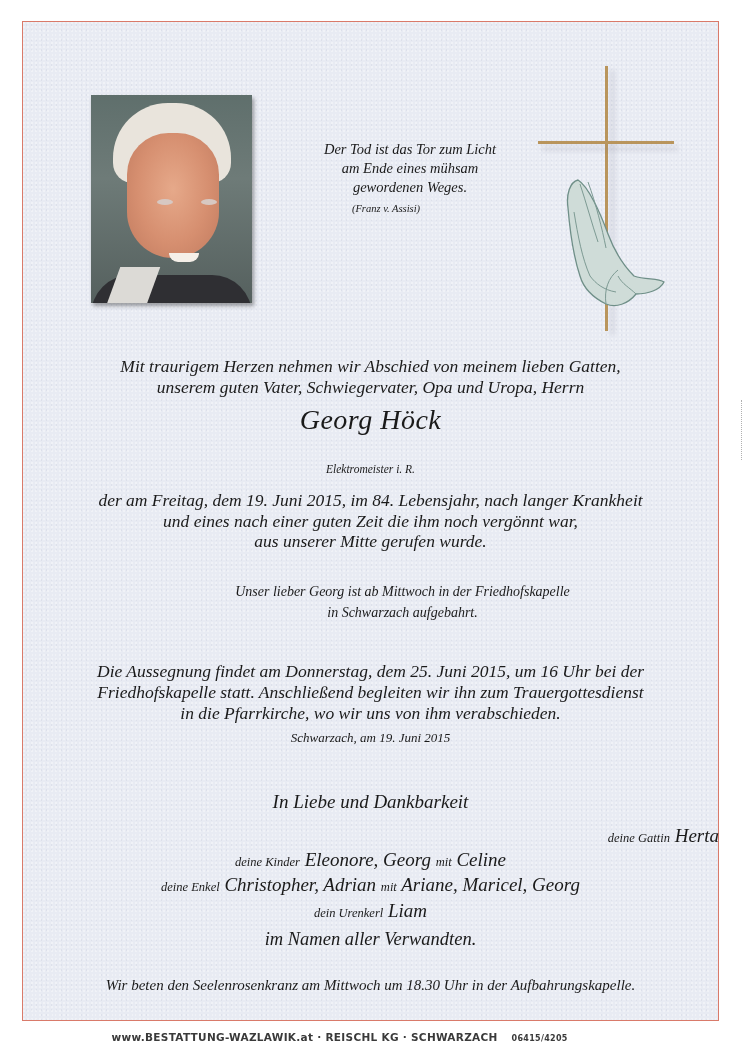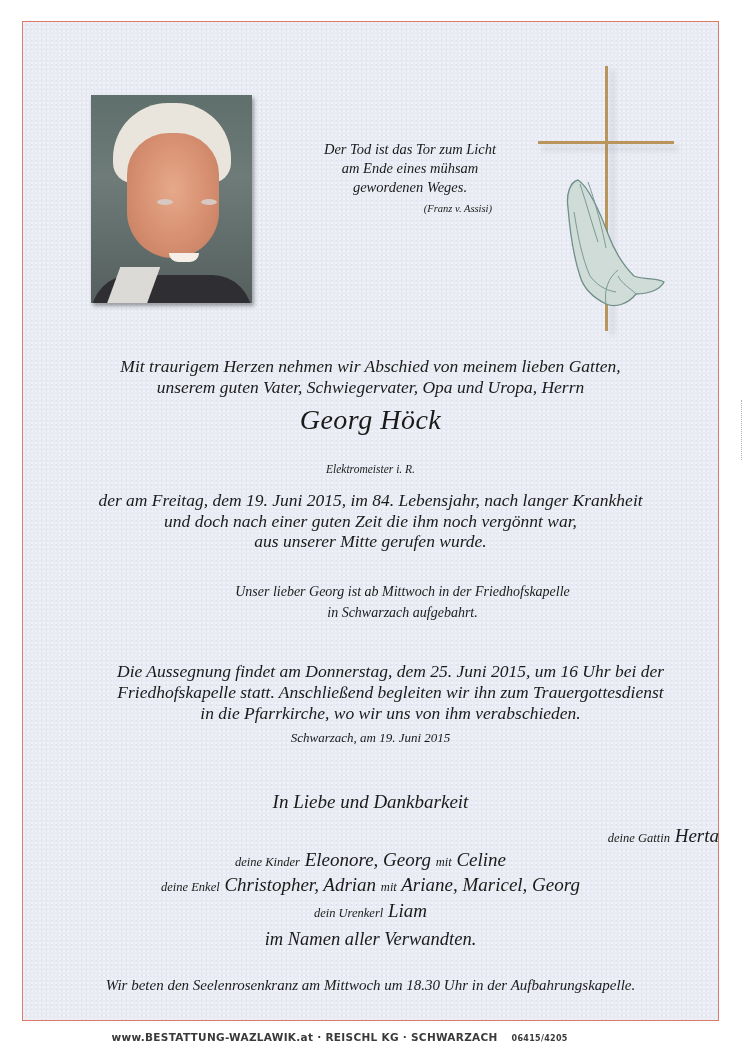--- a/index.html
+++ b/index.html
@@ -25,33 +25,33 @@
   }
   .photo .hair { position: absolute; left: 22px; top: 8px; width: 118px; height: 80px; border-radius: 55px 55px 20px 20px; background: #e9e4dc; }
   .photo .face { position: absolute; left: 36px; top: 38px; width: 92px; height: 125px; border-radius: 45px 45px 50px 50px; background: radial-gradient(ellipse at 50% 45%, #e6a98a 0%, #d68f70 55%, #c07a5e 100%); }
   .photo .smile { position: absolute; left: 78px; top: 158px; width: 30px; height: 9px; border-radius: 0 0 15px 15px; background: #f5efe8; }
   .photo .eye1, .photo .eye2 { position: absolute; top: 104px; width: 16px; height: 6px; border-radius: 50%; background: #d7c8c2; }
   .photo .eye1 { left: 66px; } .photo .eye2 { left: 110px; }
   .photo .jacket { position: absolute; left: 0; top: 180px; width: 161px; height: 40px; background: #2f2f33; border-radius: 40px 40px 0 0; }
   .photo .collar { position: absolute; left: 22px; top: 172px; width: 40px; height: 40px; background: #dcdad6; transform: skewX(-20deg); }
 
   .quote { position: absolute; left: 280px; top: 140px; width: 260px; text-align: center; font-style: italic; font-size: 14.5px; line-height: 19px; }
-  .quote .author { display: block; text-align: right; font-size: 10.5px; padding-right: 48px; margin-top: 2px; }
+  .quote .author { display: block; text-align: center; font-size: 10.5px; padding-right: 48px; margin-top: 2px; }
 
   .cross-v { position: absolute; left: 605px; top: 66px; width: 3px; height: 265px; background: #b9955c; box-shadow: 6px 4px 5px rgba(120,120,140,0.25); }
   .cross-h { position: absolute; left: 538px; top: 141px; width: 136px; height: 3px; background: #b9955c; box-shadow: 4px 6px 5px rgba(120,120,140,0.25); }
   .hands { position: absolute; left: 560px; top: 172px; width: 110px; height: 140px; }
 
   .center { position: absolute; left: 22px; width: 697px; text-align: center; font-style: italic; }
   .intro { top: 356px; font-size: 17.5px; line-height: 21px; }
   .name { top: 398px; font-size: 28px; line-height: 44px; letter-spacing: 0.5px; }
   .title { top: 462px; font-size: 11.5px; line-height: 14px; }
   .p1 { top: 490px; font-size: 17.5px; line-height: 20.5px; }
   .p2 { top: 581px; font-size: 14px; line-height: 21px; padding-left: 32px; }
-  .p3 { top: 661px; font-size: 17.5px; line-height: 21px; margin-left: 20px; }
+  .p3 { top: 661px; font-size: 17.5px; line-height: 21px; }
   .place { top: 730px; font-size: 13px; line-height: 16px; }
   .love { top: 791px; font-size: 19px; line-height: 22px; }
   .fam { font-size: 19px; line-height: 22px; }
   .fam .small { font-size: 12.5px; }
   .f1 { top: 825px; text-align: right; } .f2 { top: 849px; } .f3 { top: 874px; } .f4 { top: 900px; font-style: italic; }
   .names-all { top: 928px; font-size: 18.5px; line-height: 22px; }
   .rosary { top: 976px; font-size: 15px; line-height: 18px; }
 
   .footer { position: absolute; left: 0; top: 1031px; width: 679px; text-align: center; font-family: "DejaVu Sans", sans-serif; font-size: 10.5px; font-weight: bold; color: #3a3a3a; letter-spacing: 0.3px; }
   .footer .tel { font-size: 8px; margin-left: 10px; }
@@ -90,21 +90,21 @@
 <div class="center intro">
   <div>Mit traurigem Herzen nehmen wir Abschied von meinem lieben Gatten,</div>
   <div>unserem guten Vater, Schwiegervater, Opa und Uropa, Herrn</div>
 </div>
 
 <div class="center name">Georg Höck</div>
 <div class="center title">Elektromeister i. R.</div>
 
 <div class="center p1">
   <div>der am Freitag, dem 19. Juni 2015, im 84. Lebensjahr, nach langer Krankheit</div>
-  <div>und doch nach einer guten Zeit die ihm noch vergönnt war,</div>
+  <div>und eines nach einer guten Zeit die ihm noch vergönnt war,</div>
   <div>aus unserer Mitte gerufen wurde.</div>
 </div>
 
 <div class="center p2">
   <div>Unser lieber Georg ist ab Mittwoch in der Friedhofskapelle</div>
   <div>in Schwarzach aufgebahrt.</div>
 </div>
 
 <div class="center p3">
   <div>Die Aussegnung findet am Donnerstag, dem 25. Juni 2015, um 16 Uhr bei der</div>

